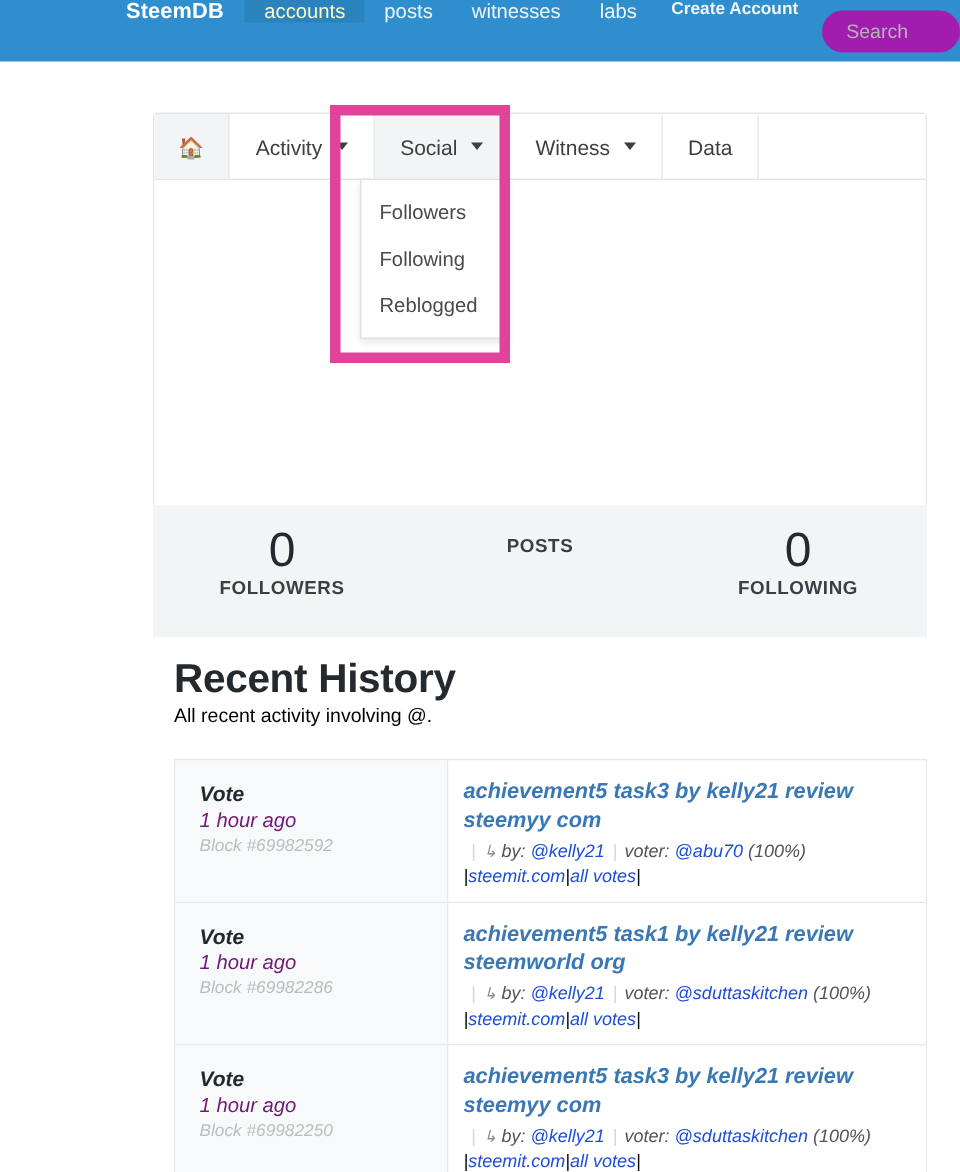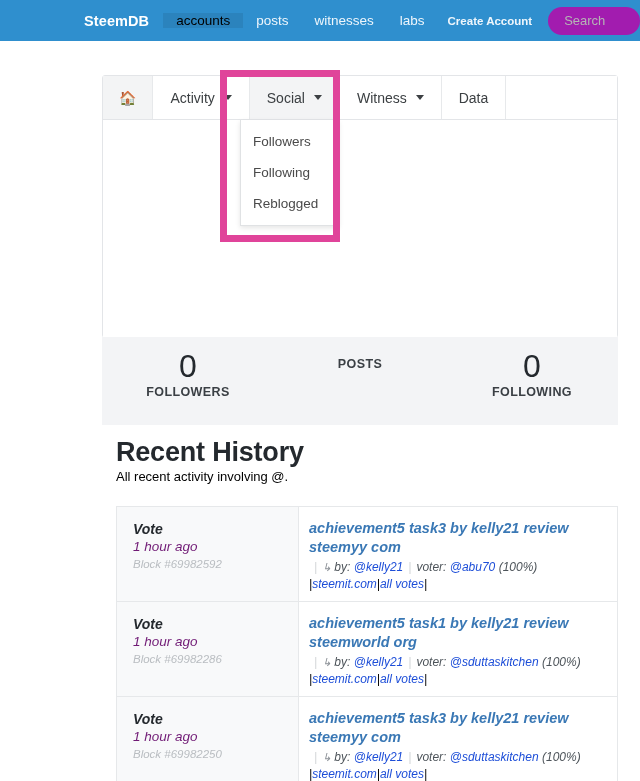--- a/index.html
+++ b/index.html
@@ -9,36 +9,36 @@
     background: #ffffff;
     font-family: "Liberation Sans", sans-serif;
     overflow: hidden;
   }
 
   
   .navbar {
     position: absolute; left: 0; top: 0;
     width: 640px; height: 41px;
     background: #2f8fce;
-    display: flex; align-items: center;
+    display: flex; align-items: flex-start;
   }
   .nav-spacer { width: 96px; }
   .nav-brand {
     display: flex; align-items: center;
     padding: 0 14px;
     color: #ffffff; font-weight: bold; font-size: 14.5px;
     letter-spacing: .1px;
   }
   .nav-item {
     display: flex; align-items: center;
     padding: 0 13px;
     color: #eef6fc; font-size: 13.5px;
     white-space: nowrap;
   }
-  .nav-item.active { background: #2b83bd; color: #000000; }
+  .nav-item.active { background: #2b83bd; color: #fef9c3; }
   .nav-item.small { font-size: 11.5px; padding: 0 10px; font-weight: 600; }
   .nav-search {
     align-self: center;
     margin-left: 6px;
     height: 28px; width: 120px;
     background: #a21caf;
     border-radius: 15px;
     display: flex; align-items: center;
     padding-left: 16px;
     color: #b5b5b5; font-size: 13px;

